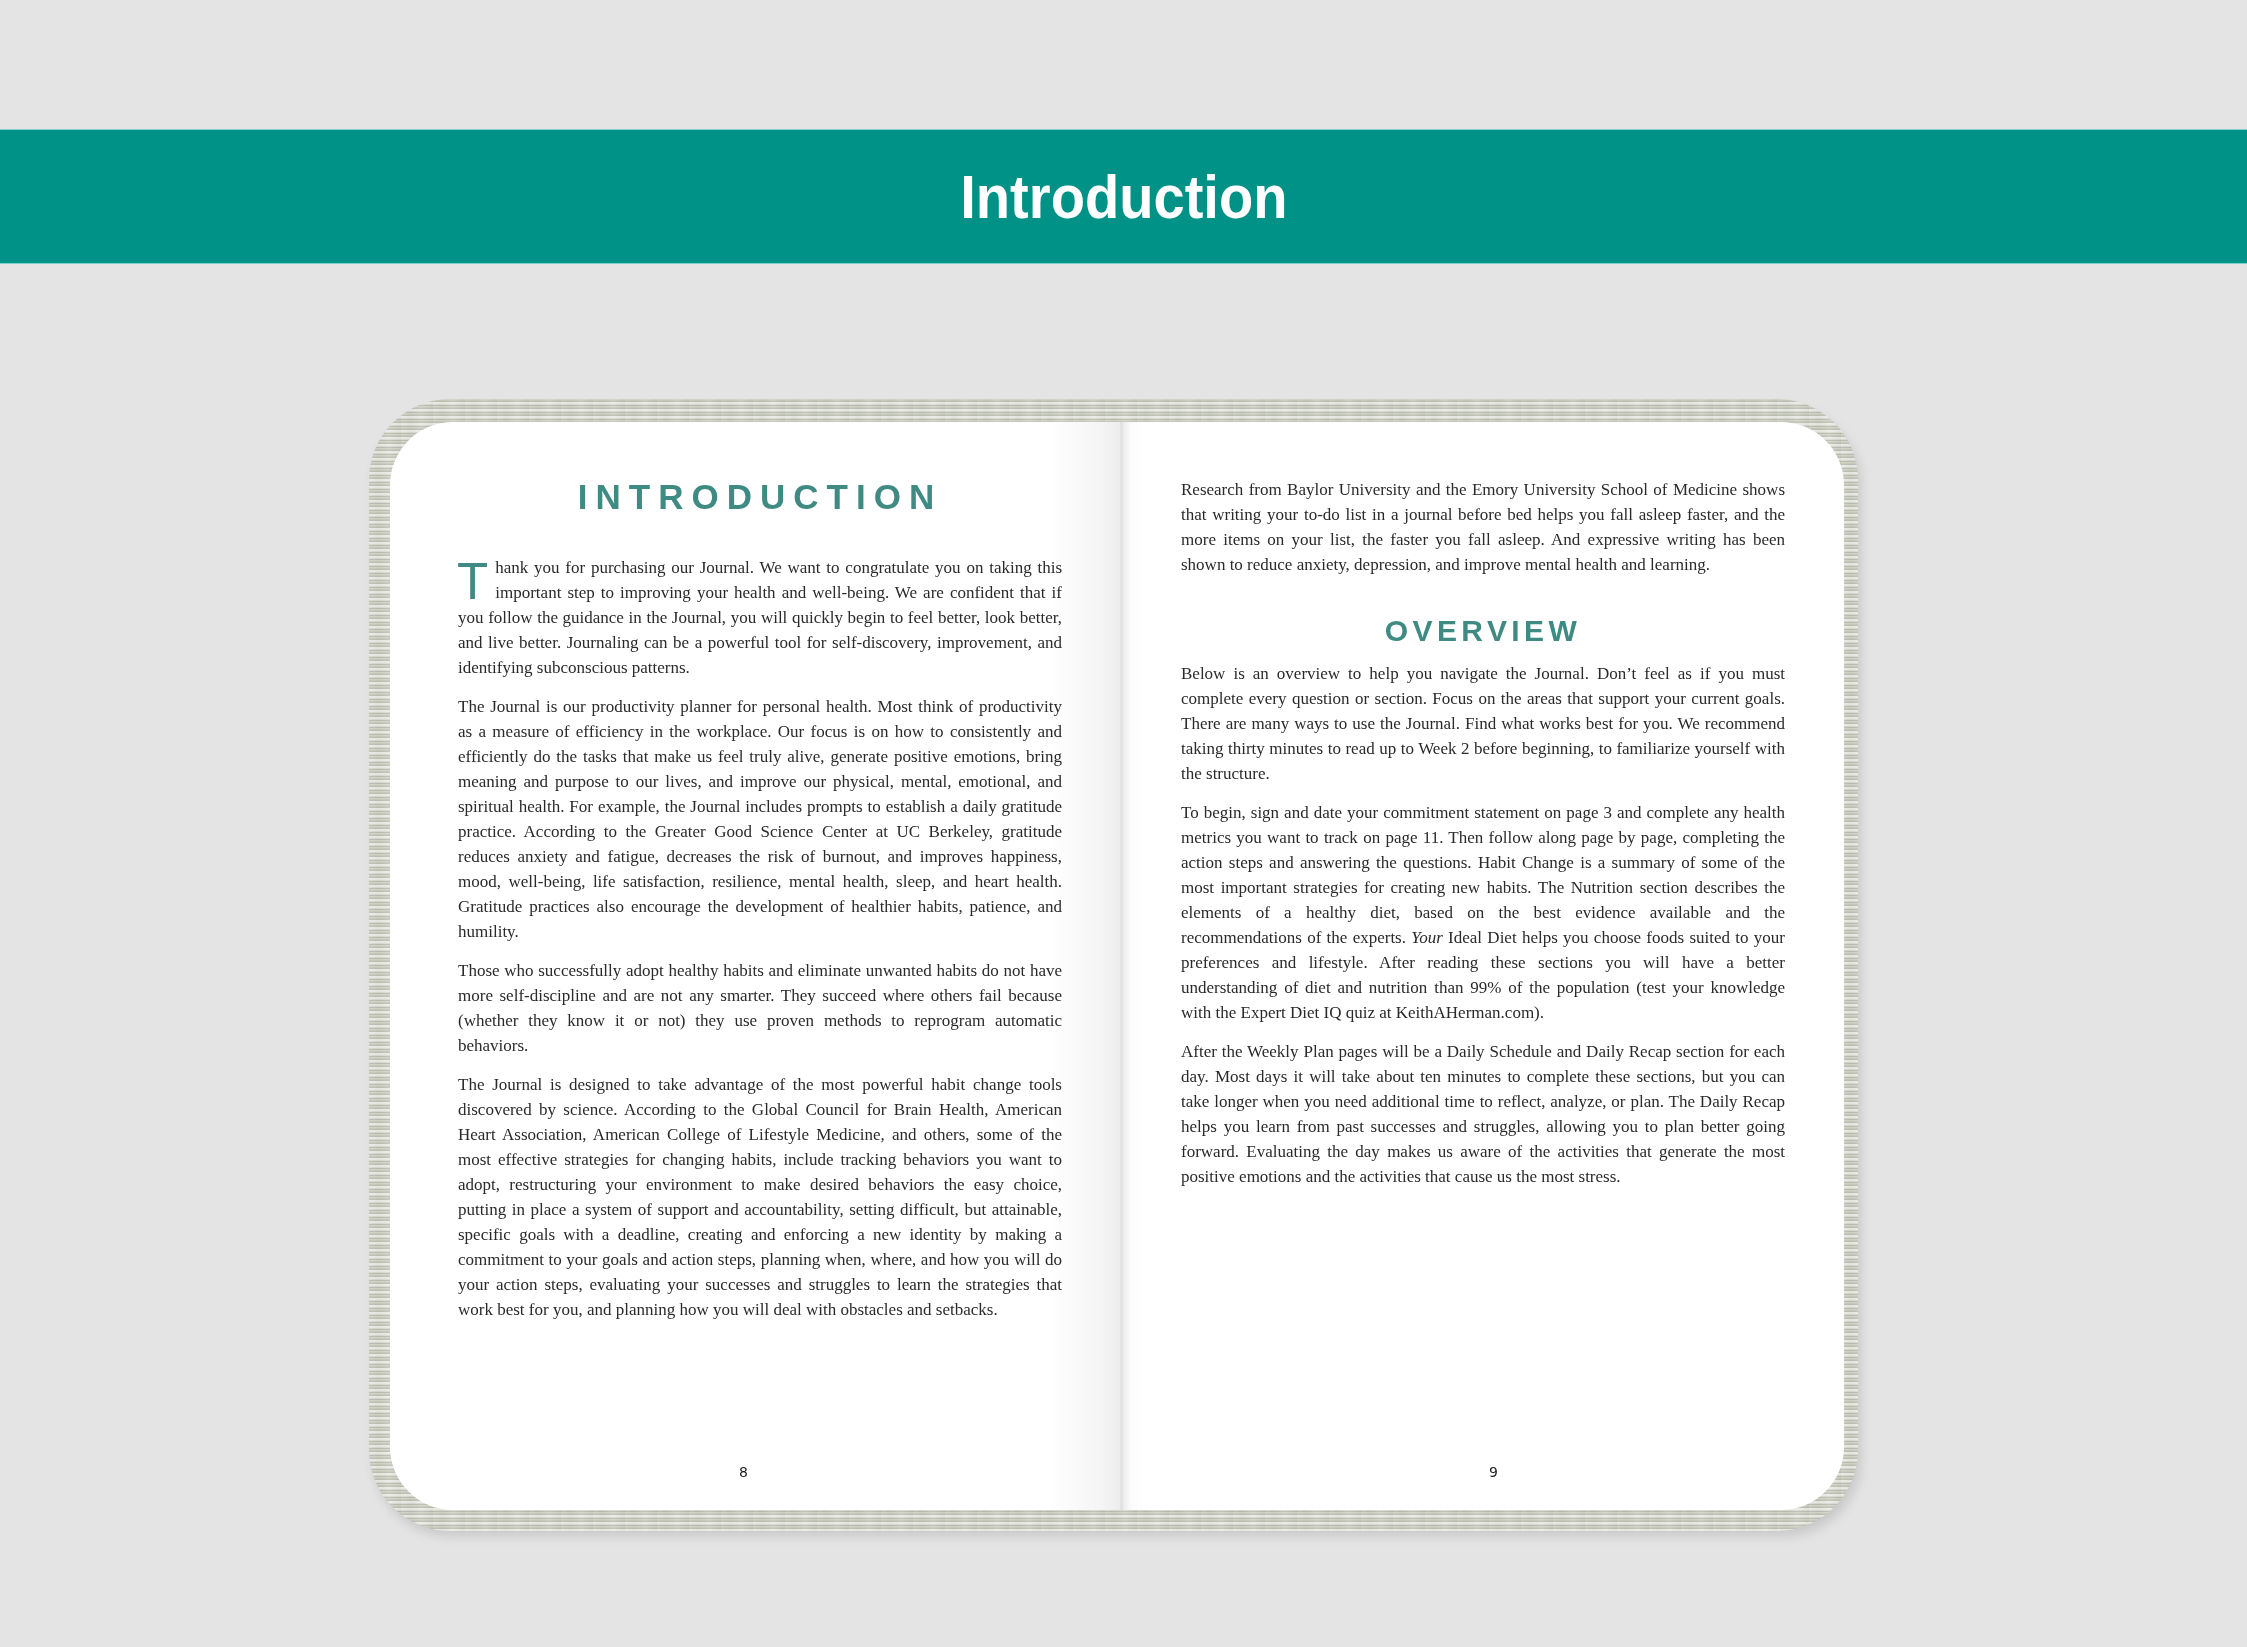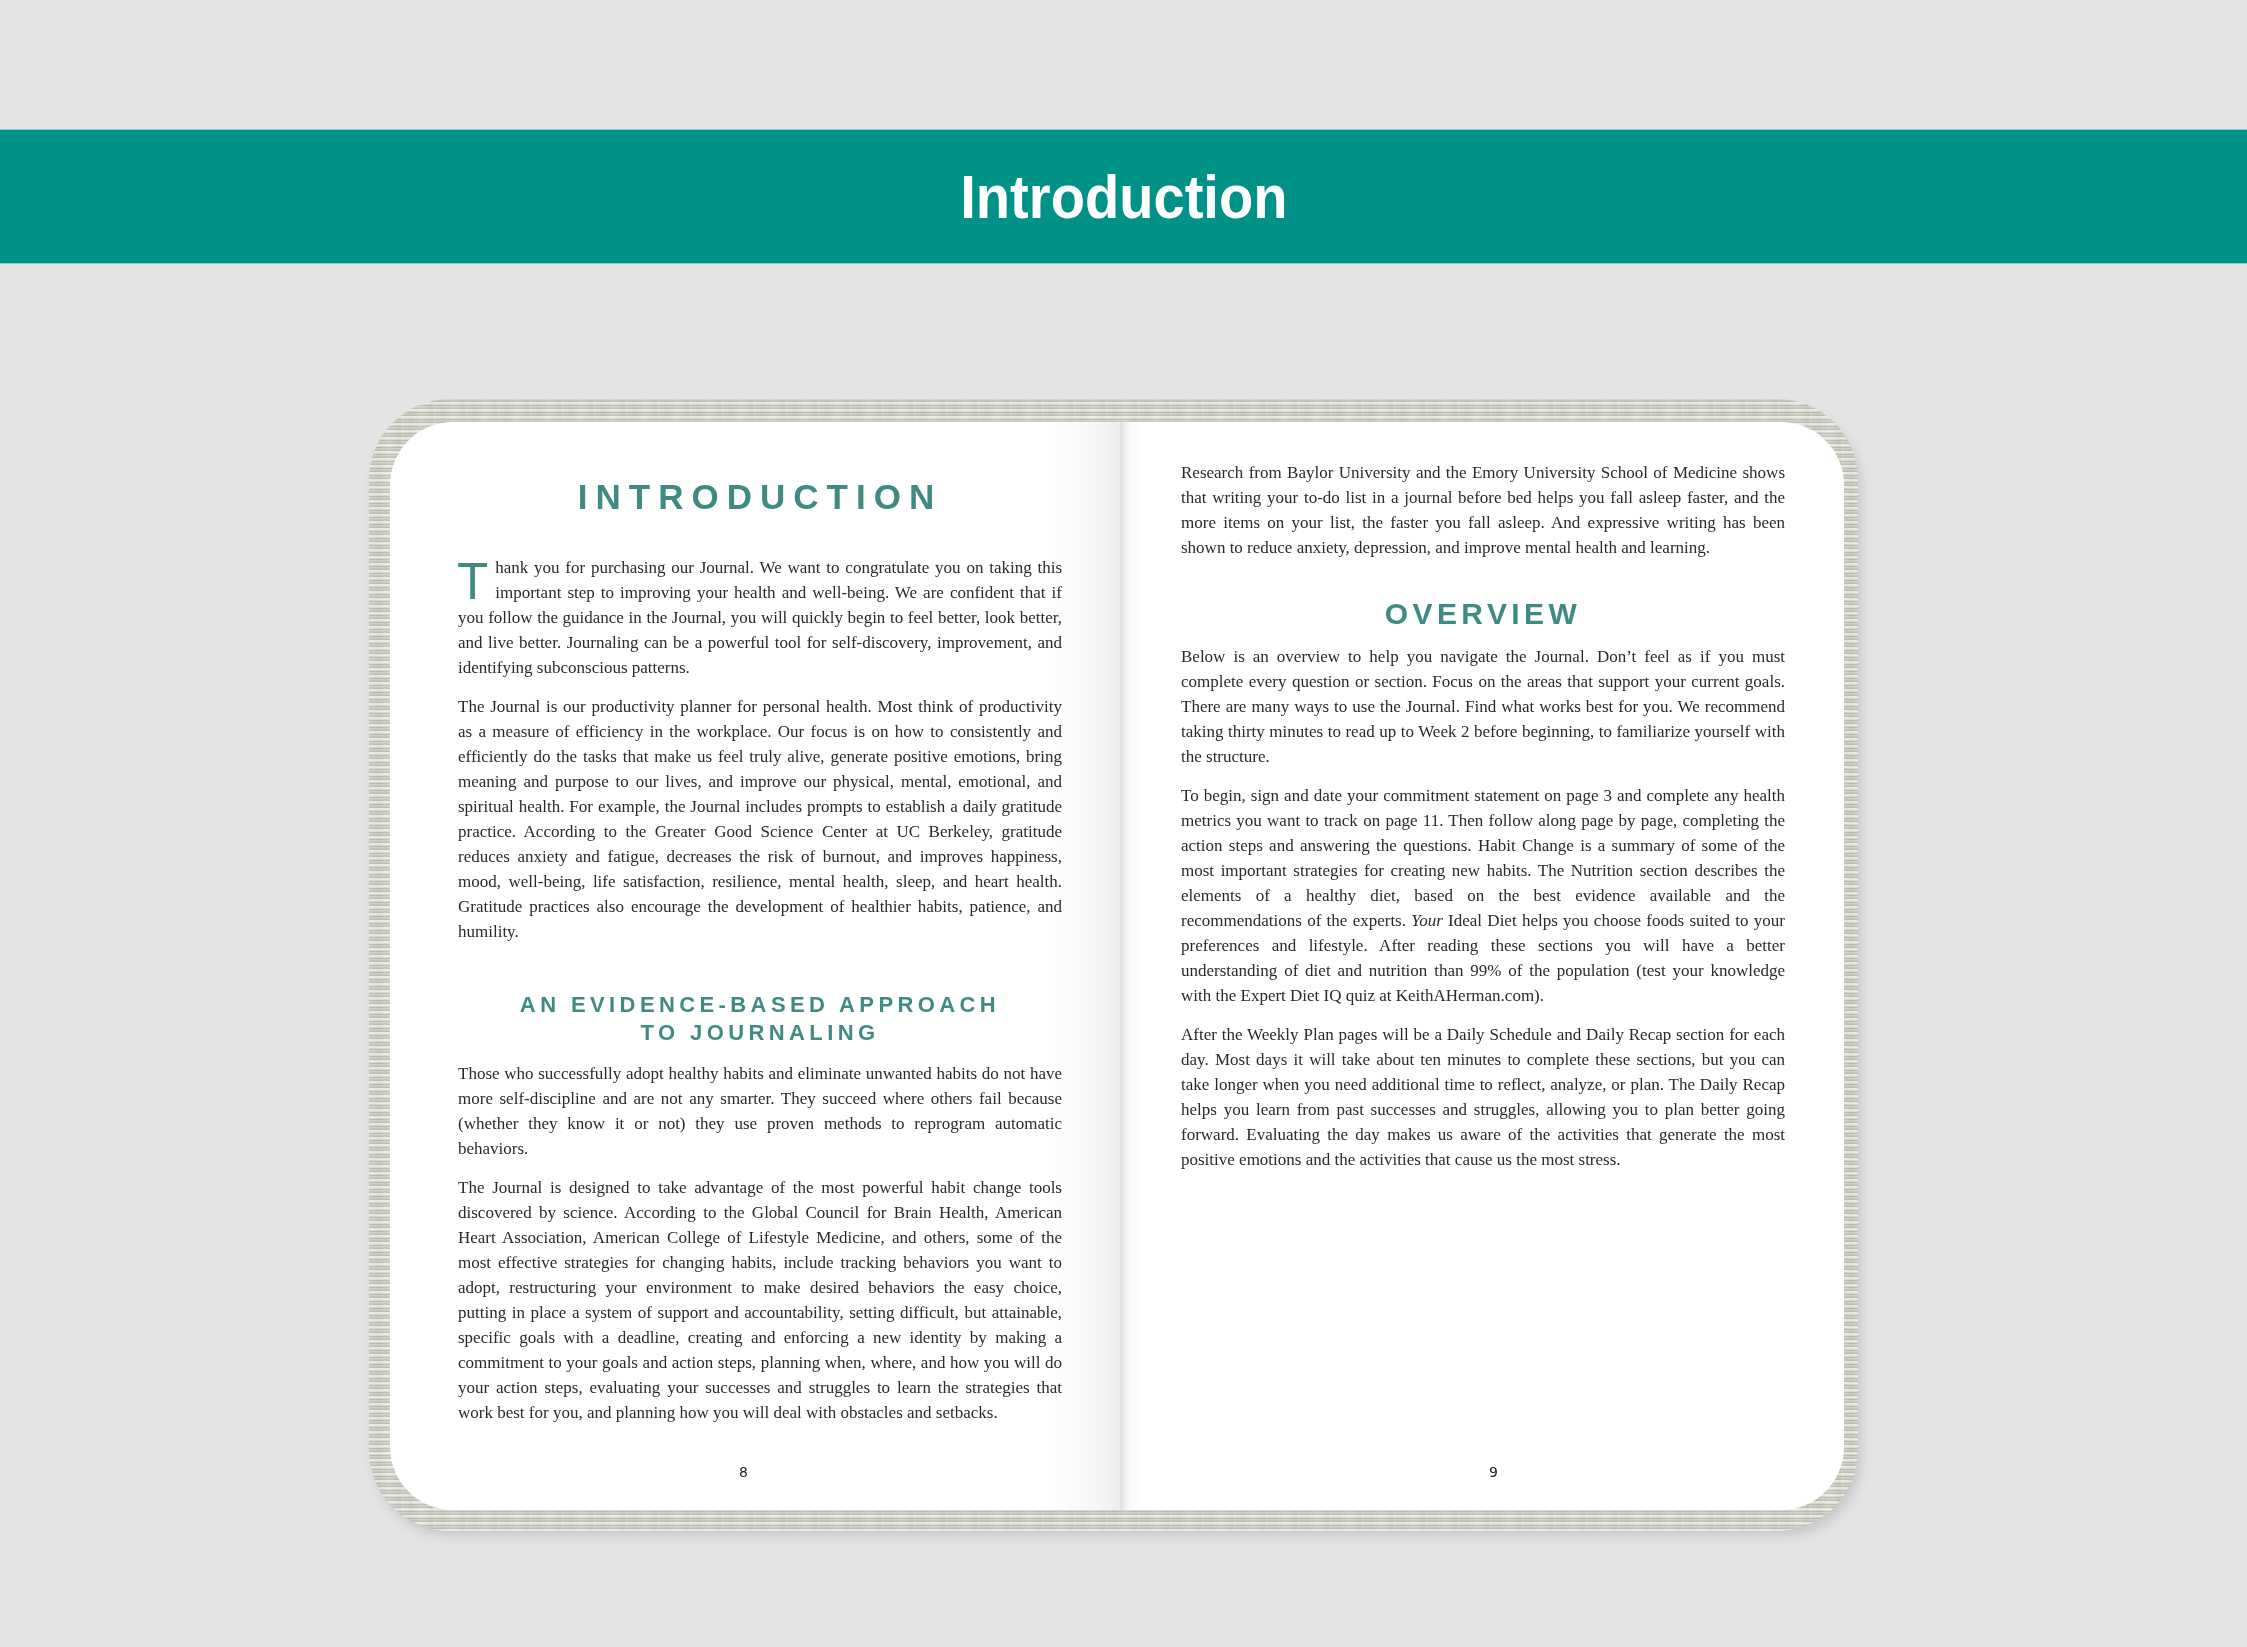--- a/index.html
+++ b/index.html
@@ -48,21 +48,21 @@
   .spine {
     position:absolute; left:1120px; top:422px; width:2.6px; height:1088px;
     background:#e2e2e2;
   }
   .col {
     position:absolute; color:#2a2a2a; font-size:17px; line-height:25px;
     text-align:justify; hyphens:auto;
   }
   .col p { margin:0 0 14px 0; }
   .col-left { left:458px; top:474px; width:604px; }
-  .col-right { left:1181px; top:460px; width:604px; }
+  .col-right { left:1181px; top:477px; width:604px; }
   .heading {
     font-family:"Liberation Sans","DejaVu Sans",sans-serif;
     color:#3f8b83; font-weight:bold; text-align:center;
     letter-spacing:5.3px;
   }
   .h-main { font-size:35px; letter-spacing:8px; margin:0 0 35px 0; line-height:46px; }
   .h-sub { font-size:22px; line-height:28px; margin:47px 0 14px 0; letter-spacing:4.4px; }
   .h-over { font-size:30px; line-height:28px; margin:40px 0 16px 0; letter-spacing:4.4px; }
   .dropcap {
     float:left; font-family:"Liberation Sans","DejaVu Sans",sans-serif;
@@ -89,24 +89,20 @@
 <div class="book-cover"></div>
 
 <div class="page page-left"></div>
 <div class="page page-right"></div>
 <div class="spine"></div>
 
 <div class="col col-left">
   <div class="heading h-main">INTRODUCTION</div>
   <p><span class="dropcap">T</span><span>hank you for purchasing our Journal. We want to congratulate you on taking this important step to improving your health and well-being. We are confident that if you follow the guidance in the Journal, you will quickly begin to feel better, look better, and live better. Journaling can be a powerful tool for self-discovery, improvement, and identifying subconscious patterns.</span></p>
   <p>The Journal is our productivity planner for personal health. Most think of productivity as a measure of efficiency in the workplace. Our focus is on how to consistently and efficiently do the tasks that make us feel truly alive, generate positive emotions, bring meaning and purpose to our lives, and improve our physical, mental, emotional, and spiritual health. For example, the Journal includes prompts to establish a daily gratitude practice. According to the Greater Good Science Center at UC Berkeley, gratitude reduces anxiety and fatigue, decreases the risk of burnout, and improves happiness, mood, well-being, life satisfaction, resilience, mental health, sleep, and heart health. Gratitude practices also encourage the development of healthier habits, patience, and humility.</p>
-  <div class="heading h-sub">
-    <div>AN EVIDENCE-BASED APPROACH</div>
-    <div>TO JOURNALING</div>
-  </div>
   <p>Those who successfully adopt healthy habits and eliminate unwanted habits do not have more self-discipline and are not any smarter. They succeed where others fail because (whether they know it or not) they use proven methods to reprogram automatic behaviors.</p>
   <p>The Journal is designed to take advantage of the most powerful habit change tools discovered by science. According to the Global Council for Brain Health, American Heart Association, American College of Lifestyle Medicine, and others, some of the most effective strategies for changing habits, include tracking behaviors you want to adopt, restructuring your environment to make desired behaviors the easy choice, putting in place a system of support and accountability, setting difficult, but attainable, specific goals with a deadline, creating and enforcing a new identity by making a commitment to your goals and action steps,  planning when, where, and how you will do your action steps, evaluating your successes and struggles to learn the strategies that work best for you, and planning how you will deal with obstacles and setbacks.</p>
 </div>
 <div class="pagenum pn-left">8</div>
 
 <div class="col col-right">
   <p>Research from Baylor University and the Emory University School of Medicine shows that writing your to-do list in a journal before bed helps you fall asleep faster, and the more items on your list, the faster you fall asleep. And expressive writing has been shown to reduce anxiety, depression, and improve mental health and learning.</p>
   <div class="heading h-over">OVERVIEW</div>
   <p>Below is an overview to help you navigate the Journal. Don’t feel as if you must complete every question or section. Focus on the areas that support your current goals. There are many ways to use the Journal. Find what works best for you. We recommend taking thirty minutes to read up to Week 2 before beginning, to familiarize yourself with the structure.</p>
   <p><span>To begin, sign and date your commitment statement on page 3 and complete any health metrics you want to track on page 11. Then follow along page by page, completing the action steps and answering the questions. Habit Change is a summary of some of the most important strategies for creating new habits. The Nutrition section describes the elements of a healthy diet, based on the best evidence available and the recommendations of the experts. </span><i class="it">Your</i><span> Ideal Diet helps you choose foods suited to your preferences and lifestyle. After reading these sections you will have a better understanding of diet and nutrition than 99% of the population (test your knowledge with the Expert Diet IQ quiz at KeithAHerman.com).</span></p>

